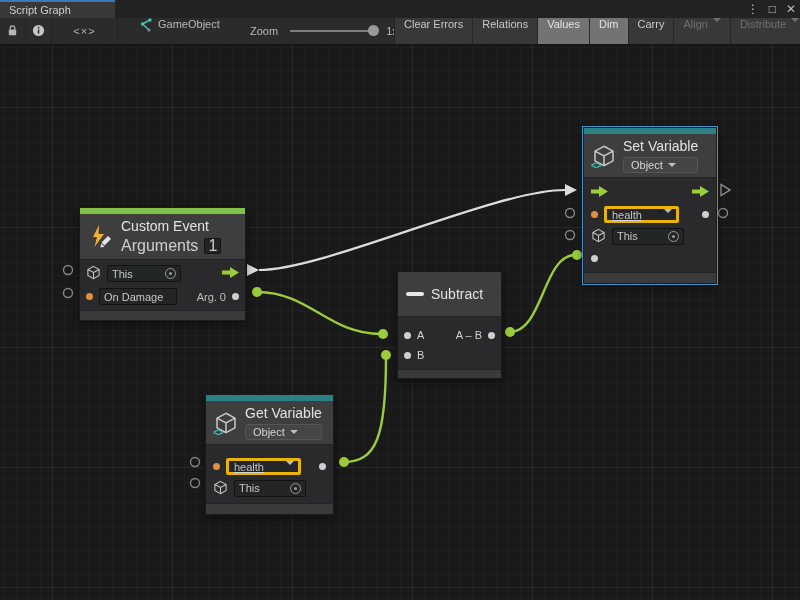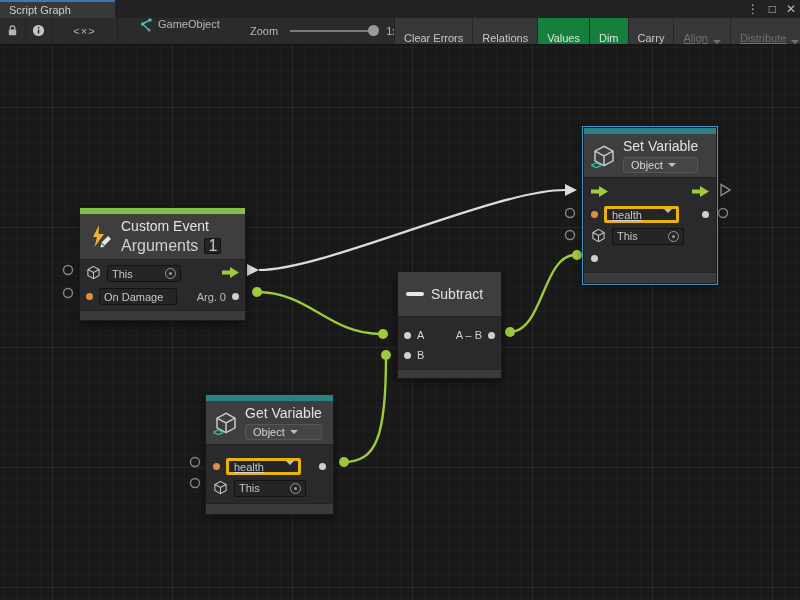--- a/index.html
+++ b/index.html
@@ -23,24 +23,24 @@
   .cell-lock { left:0; width:26px; }
   .cell-info { left:26px; width:26px; }
   .cell-code { left:52px; width:66px; letter-spacing:1px; color:#b4b4b4; }
   .graphref { position:absolute; left:138px; top:0; height:26px; display:flex; align-items:flex-start; gap:6px; }
   .zoomctl  { position:absolute; left:250px; top:0; height:26px; display:flex; align-items:center; }
   .zoom-track { position:relative; width:86px; height:2px; background:#7d7d7d; margin-left:12px; }
   .zoom-knob  { position:absolute; right:-3px; top:-5px; width:11px; height:11px; border-radius:50%; background:#9a9a9a; }
   .zoom-val { margin-left:10px; }
   .tbuttons { position:absolute; left:394px; right:0; top:0; height:26px; display:flex; overflow:hidden;
               border-left:1px solid #232323; }
-  .tbtn { height:26px; display:flex; align-items:flex-end; gap:5px; padding:0 9px; background:#383838;
+  .tbtn { height:26px; display:flex; align-items:flex-start; gap:5px; padding:0 9px; background:#383838;
           border-right:1px solid #272727; color:#c8c8c8; white-space:nowrap; }
-  .tbtn.active { background:#15803d; color:#e2e2e2; }
-  .tbtn.disabled { color:#707070;text-decoration:underline; }
+  .tbtn.active { background:#737373; color:#e2e2e2; }
+  .tbtn.disabled { color:#707070; }
   .caret { width:0; height:0; border-left:4px solid transparent; border-right:4px solid transparent;
            border-top:4px solid #bfbfbf; display:inline-block; }
   .tbtn.disabled .caret { border-top-color:#707070; }
 
   
   .canvas { position:absolute; left:0; top:45px; width:800px; height:555px; background-color:#191919;
     background-image:
       linear-gradient(rgba(255,255,255,0.05) 1px, transparent 1px),
       linear-gradient(90deg, rgba(255,255,255,0.05) 1px, transparent 1px),
       linear-gradient(rgba(255,255,255,0.02) 1px, transparent 1px),

